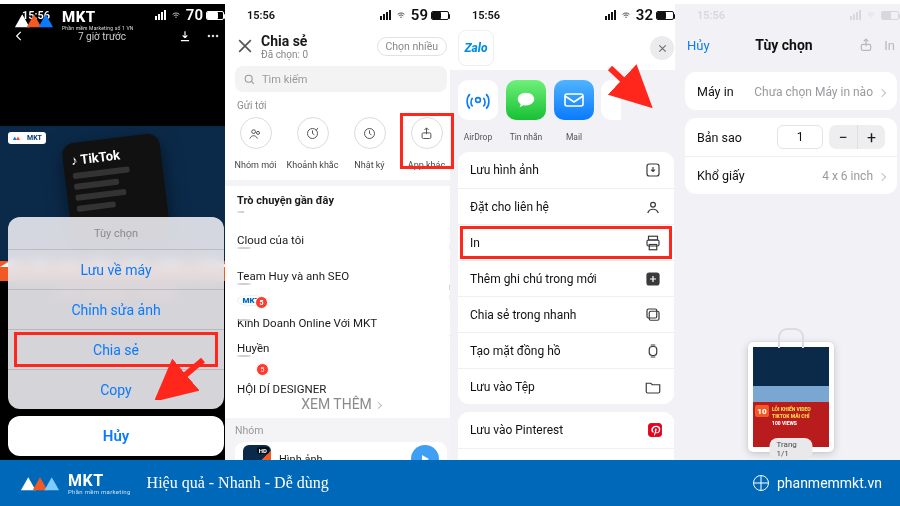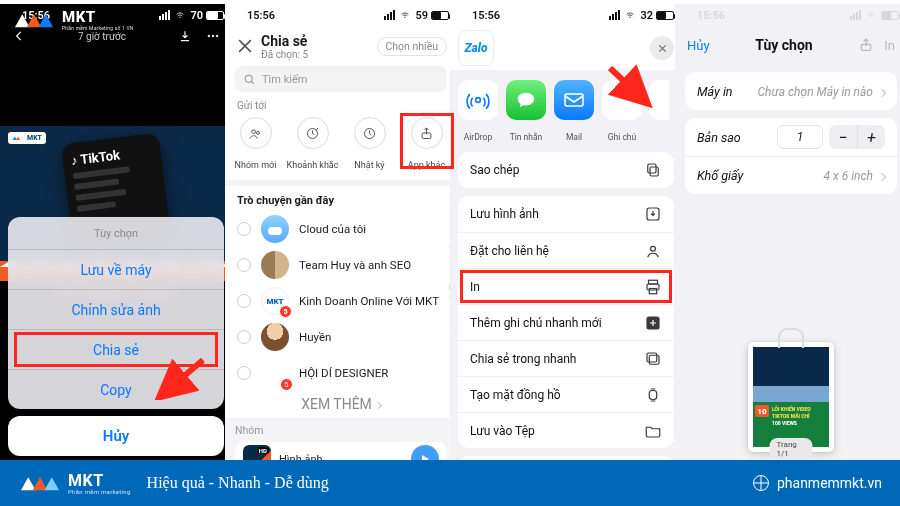--- a/index.html
+++ b/index.html
@@ -34,21 +34,21 @@
   .status.dark { color:#fff; }
   .status.light { color:#111;}
   .status.faded { color:#d8d8dc;}
   .sig { display:flex; align-items:center; gap:4px;}
   .bars { display:flex; align-items:flex-end; gap:1px;}
   .bars i { width:2px; background:currentColor; display:block;}
   .bars i:nth-child(1){height:4px}.bars i:nth-child(2){height:6px}.bars i:nth-child(3){height:8px}.bars i:nth-child(4){height:10px}
   .wifi { width:12px; height:9px; position:relative;}
   .wifi::before{content:"";position:absolute;inset:0;border:2px solid currentColor;border-bottom:none;border-left:none;border-right:none;border-radius:10px 10px 0 0/14px 14px 0 0;}
   .batt-box { display:flex; align-items:center; gap:3px;}
-  .batt-txt{ font-size:11px; }
+  .batt-txt{ font-size:15px; }
   .batt { width:18px; height:9px; border:1px solid currentColor; border-radius:2px; position:relative;}
   .batt::after{content:"";position:absolute;right:-3px;top:2px;width:2px;height:5px;background:currentColor;border-radius:1px;}
   .batt i{display:block;height:100%;width:70%;background:currentColor;border-radius:1px;}
 
   
   .p1-top { height:20px; color:#888; font-size:10px; padding:0 12px; display:flex; align-items:center; justify-content:space-between;}
   .p1-top .mid { color:#ccc;}
   .p1-top .r { display:flex; gap:14px;}
   .p1-top svg { width:14px; height:14px; stroke:#fff;}
   .p1-img { margin-top:80px; height:145px; position:relative; background:linear-gradient(180deg,#0b2a4a,#0b2a4a);}
@@ -81,21 +81,21 @@
   .p2-search { margin:0 10px 6px; height:26px; background:#f3f3f4; border-radius:8px; display:flex; align-items:center; gap:6px; padding:0 8px; color:#9a9a9e; font-size:11px;}
   .p2-send { font-size:10px; color:#8a8a8e; padding:2px 12px 6px;}
   .p2-row { display:flex; justify-content:space-around; padding:0 2px 2px; position:relative;}
   .p2-item { width:25%; text-align:center;}
   .p2-ic { width:32px;height:32px;margin:0 auto 4px;border:1px solid #dcdcdc;border-radius:50%;display:flex;align-items:center;justify-content:center;}
   .p2-ic svg{width:15px;height:15px;stroke:#555;fill:none;stroke-width:1.6;}
   .p2-item span{ font-size:9px; color:#444;}
   .p2-highlight { position:absolute; right:3px; top:-4px; width:54px; height:56px; border:3px solid #ff261b; z-index:2;}
   .p2-divider{ height:6px; background:#f4f4f6; margin-top:6px;}
   .p2-sec { font-size:11px; font-weight:700; color:#1a1a1a; padding:8px 12px 4px;}
-  .p2-list .li{ height:36px; display:flex; align-items:center; gap:10px; padding:0 12px;}
+  .p2-list .li{ height:36px; display:flex; gap:10px; padding:0 12px;flex-direction:column;}
   .p2-list .dot{ width:14px;height:14px;border:1.5px solid #cfcfd2;border-radius:50%;}
   .p2-list .av{ width:28px;height:28px;border-radius:50%;background:#ddd;background-size:cover;display:flex;align-items:center;justify-content:center;}
   .p2-list .av.cloud{background:linear-gradient(#8fd3ff,#5aa9fb);position:relative;}
   .p2-list .av.cloud::after{content:"";position:absolute;width:14px;height:8px;background:#fff;border-radius:8px;bottom:8px;}
   .p2-list .av.dual{background:conic-gradient(#d2b48c 0 50%,#9a7b55 0 100%);}
   .p2-list .av.mkt{background:#fff;color:#0068b8;font-size:8px;font-weight:900;border:1px solid #eee;}
   .p2-list .av.girl{background:radial-gradient(circle at 50% 30%,#f2cdaa 0 35%,#7a5030 0);}
   .p2-list .av.grid{background:#fff;display:grid;grid-template-columns:1fr 1fr;gap:1px;padding:2px;}
   .p2-list .av.grid i{background:#c9b090;border-radius:50%;}
   .p2-list .nm{ font-size:11.5px; color:#1b1b1b; flex:1;}
@@ -141,34 +141,34 @@
   .p3-li.hl::after{ content:""; position:absolute; inset:1px 2px; border:3px solid #ff261b; pointer-events:none;}
   .p3-li .pin{width:14px;height:14px;border-radius:3px;background:#fff;border:1px solid #d71920;}
 
   
   .p4-head{ height:38px; display:flex; align-items:center; justify-content:space-between; padding:0 12px;}
   .p4-head .cancel{ color:#0a7aff; font-size:13px;}
   .p4-head .title{ font-size:14px; font-weight:700; color:#111;}
   .p4-head .rt{ display:flex; align-items:center; gap:10px; color:#b9b9bd; font-size:13px;}
   .p4-head .rt svg{ width:16px;height:16px; stroke:#b9b9bd; fill:none; stroke-width:1.8;}
   .p4-sec{ margin:8px 10px 0; background:#fff; border-radius:11px; overflow:hidden;}
-  .p4-row{ height:38px; display:flex; align-items:center; justify-content:space-between; padding:0 12px; font-size:12.5px; color:#111;font-style:italic;}
+  .p4-row{ height:38px; display:flex; align-items:center; justify-content:space-between; padding:0 12px; font-size:12.5px; color:#111;}
   .p4-row + .p4-row{ border-top:.5px solid #efefef;}
   .p4-row .val{ color:#9a9a9e; font-size:12px;}
   .p4-row .chev{ display:inline-block; transform:rotate(-45deg); border:solid #c4c4c8; border-width:0 1.6px 1.6px 0; padding:2.5px; margin-left:6px;}
   .stepper{ display:flex; align-items:center; gap:6px;}
   .stepper .num{ width:46px;height:24px;background:#fff;border:1px solid #e3e3e6;border-radius:6px;display:flex;align-items:center;justify-content:center;font-size:12px;color:#111;}
   .stepper .btns{ display:flex; background:#eeeef0;border-radius:7px;overflow:hidden;}
   .stepper .btns div{ width:28px;height:24px;display:flex;align-items:center;justify-content:center;color:#1b1b1b;font-size:16px;}
   .stepper .btns div + div{ border-left:1px solid #dfdfe2;}
   .p4-preview{ position:absolute; bottom:12px; left:0; right:0; padding:0 48px;}
   .p4-thumb{ width:86px; margin:0 auto; background:#fff; border-radius:5px; box-shadow:0 2px 8px rgba(0,0,0,.18),0 0 0 .5px #e3e3e6; padding:5px; position:relative;}
   .p4-thumb .inner{ height:100px; background:#fff; display:flex; flex-direction:column;}
   .p4-thumb .imgpart{ height:55%; background:linear-gradient(180deg,#0b2a4a 70%,#7aa7d2 0);}
-  .p4-thumb .txtpart{ flex:1; background:#15803d; padding:4px 3px; position:relative;}
+  .p4-thumb .txtpart{ flex:1; background:#b91c1c; padding:4px 3px; position:relative;}
   .p4-thumb .ten{ position:absolute; left:2px; top:3px; color:#fff; background:#f15a24; font-size:8px; font-weight:900; width:14px; height:12px; display:flex; align-items:center; justify-content:center; border-radius:2px;}
   .p4-thumb .tx{ margin-left:16px; color:#ffe14a; font-size:5px; font-weight:800; line-height:1.35;}
   .p4-thumb .handle{ position:absolute; left:50%; top:-14px; transform:translateX(-50%); width:26px; height:20px; border:2px solid #dcdce0; border-bottom:none; border-radius:9px 9px 0 0;}
   .p4-page{ position:absolute; left:50%; bottom:-8px; transform:translateX(-50%); background:#e9e9ec; color:#4a4a4d; font-size:8px; padding:2px 7px; border-radius:8px;}
 
 </style>
 </head>
 <body>
 
 <div class="stage">
@@ -286,21 +286,21 @@
           </div>
       </div>
     </div>
 
     <div class="p2-head">
       <svg class="x" viewBox="0 0 24 24" fill="none" stroke-width="2">
           <path d="M5 5l14 14M19 5L5 19"></path>
         </svg>
       <div class="titles">
         <div class="t1">Chia sẻ</div>
-        <div class="t2">Đã chọn: 5</div>
+        <div class="t2">Đã chọn: 0</div>
       </div>
       <div class="pill">Chọn nhiều</div>
     </div>
 
     <div class="p2-search">
       <svg width="13" height="13" viewBox="0 0 24 24" stroke="#9a9a9e" fill="none" stroke-width="2">
           <circle cx="10.5" cy="10.5" r="6.5"></circle>
           <path d="M20 20l-4.5-4.5"></path>
         </svg>
       <span>Tìm kiếm</span>
@@ -469,46 +469,31 @@
             <svg width="22" height="22" viewBox="0 0 24 24" fill="#fff">
               <path d="M12 4c5 0 9 3.1 9 7s-4 7-9 7c-1 0-2-.1-2.9-.4L5 20l1.2-3.3C4.8 15.4 3 13.3 3 11c0-3.9 4-7 9-7z"></path>
             </svg>
           </div><span>Tin nhắn</span></div>
       <div class="p3-app"><div class="p3-aicon mail">
             <svg width="24" height="24" viewBox="0 0 24 24" fill="none" stroke="#fff" stroke-width="1.6">
               <rect x="3" y="6" width="18" height="12" rx="2"></rect>
               <path d="M3 8l9 6 9-6"></path>
             </svg>
           </div><span>Mail</span></div>
-      <div class="p3-app"><div class="p3-aicon notes">
-            <div class="bar"></div>
-            <div class="ln"></div>
-            <div class="ln"></div>
-            <div class="ln"></div>
-          </div><span>Ghi chú</span></div>
       <div class="p3-app" style="flex-basis:22px">
           <div class="p3-aicon half">
             <i></i>
             <i></i>
             <i></i>
             <i></i>
           </div>
         </div>
     </div>
 
     <div class="p3-list">
-      <div class="p3-card">
-        <div class="p3-li">
-            <span>Sao chép</span>
-            <svg class="ic" viewBox="0 0 24 24">
-              <rect x="8" y="8" width="11" height="12" rx="2"></rect>
-              <rect x="5" y="4" width="11" height="12" rx="2"></rect>
-            </svg>
-          </div>
-      </div>
       <div class="p3-card">
         <div class="p3-li">
             <span>Lưu hình ảnh</span>
             <svg class="ic" viewBox="0 0 24 24">
               <rect x="4" y="4" width="16" height="16" rx="3"></rect>
               <path d="M12 8v6m0 0l-2.5-2.5M12 14l2.5-2.5"></path>
             </svg>
           </div>
         <div class="p3-li">
             <span>Đặt cho liên hệ</span>
@@ -519,21 +504,21 @@
           </div>
         <div class="p3-li hl">
             <span>In</span>
             <svg class="ic" viewBox="0 0 24 24">
               <rect x="6" y="3" width="12" height="5"></rect>
               <rect x="4" y="8" width="16" height="8" rx="2"></rect>
               <rect x="7" y="14" width="10" height="7"></rect>
             </svg>
           </div>
         <div class="p3-li">
-            <span>Thêm ghi chú nhanh mới</span>
+            <span>Thêm ghi chú trong mới</span>
             <svg class="ic" viewBox="0 0 24 24" fill="#3a3a3c">
               <rect x="4" y="4" width="16" height="16" rx="3" fill="#3a3a3c"></rect>
               <path d="M8 12h8M12 8v8" stroke="#fff" stroke-width="1.6"></path>
             </svg>
           </div>
         <div class="p3-li">
             <span>Chia sẻ trong nhanh</span>
             <svg class="ic" viewBox="0 0 24 24">
               <rect x="7" y="7" width="13" height="12" rx="2"></rect>
               <rect x="4" y="4" width="13" height="12" rx="2"></rect>

